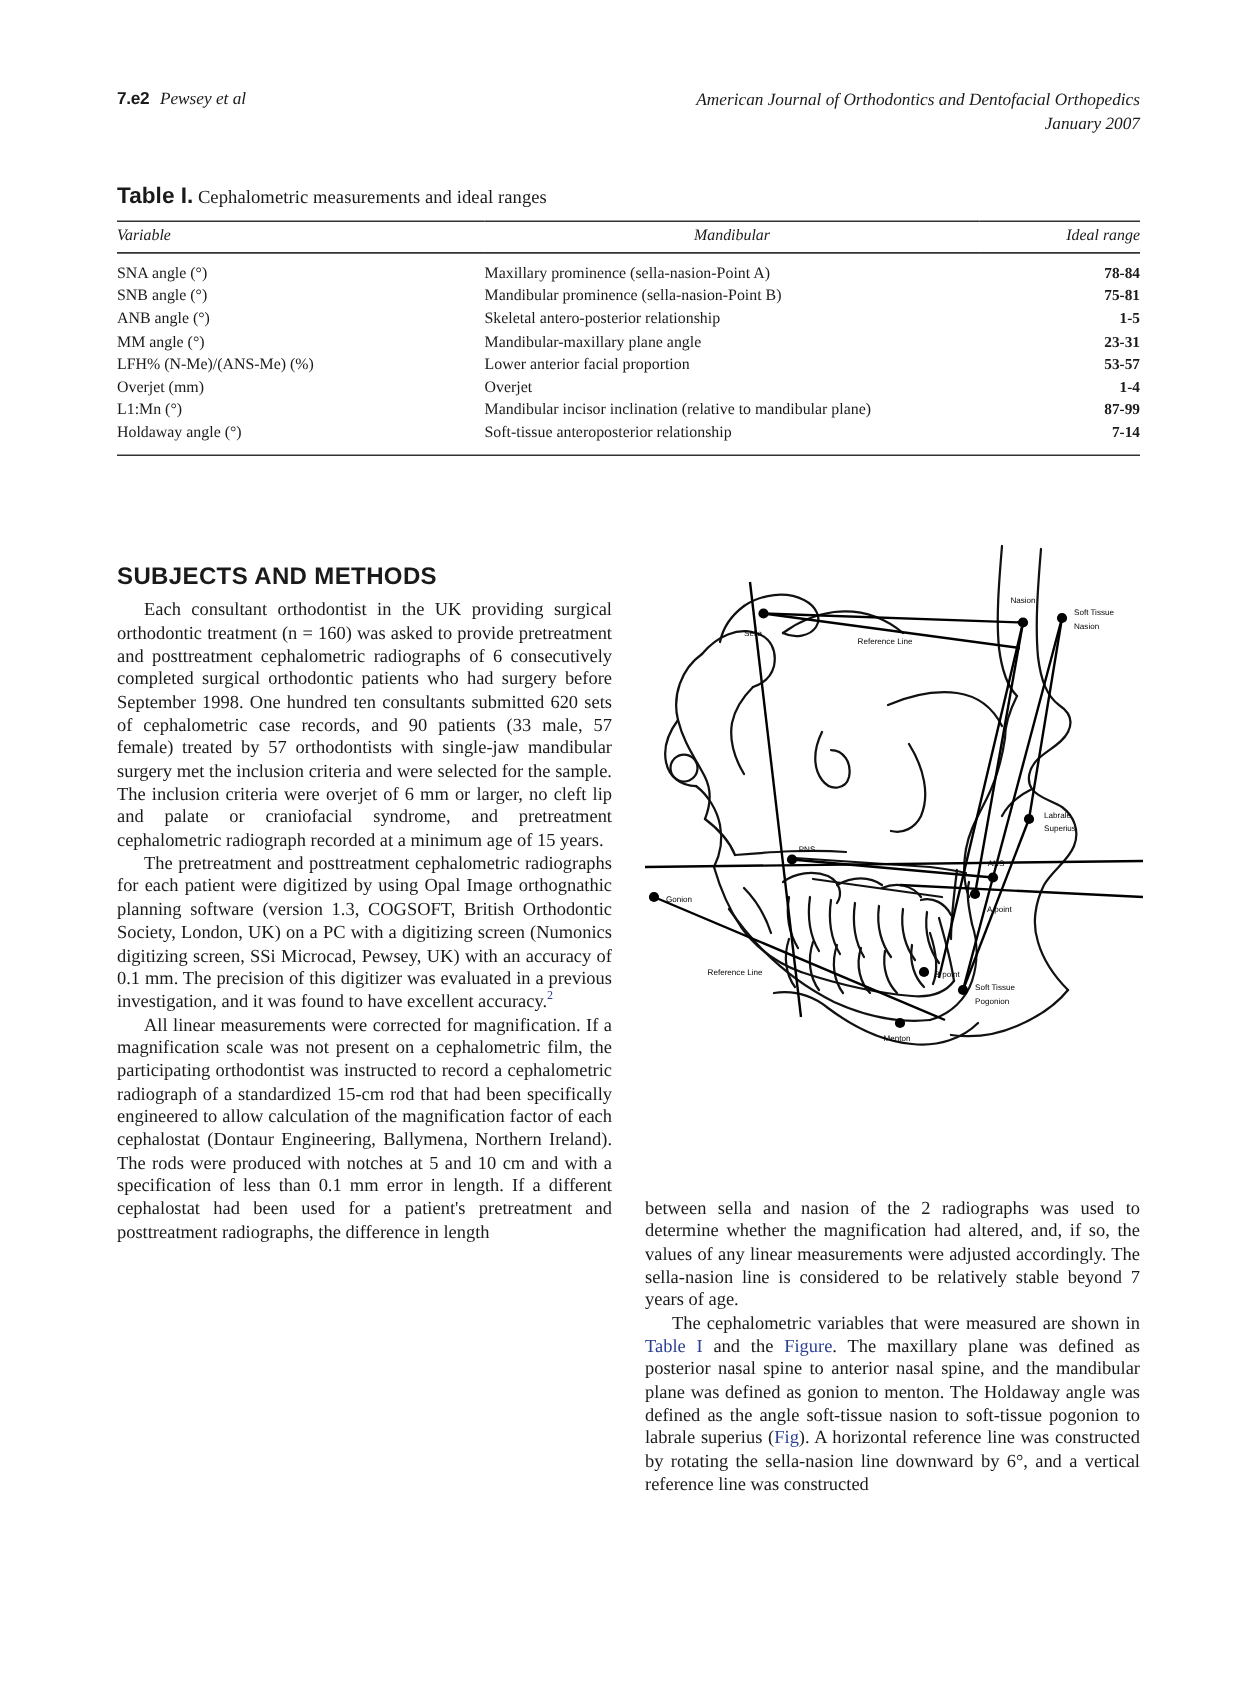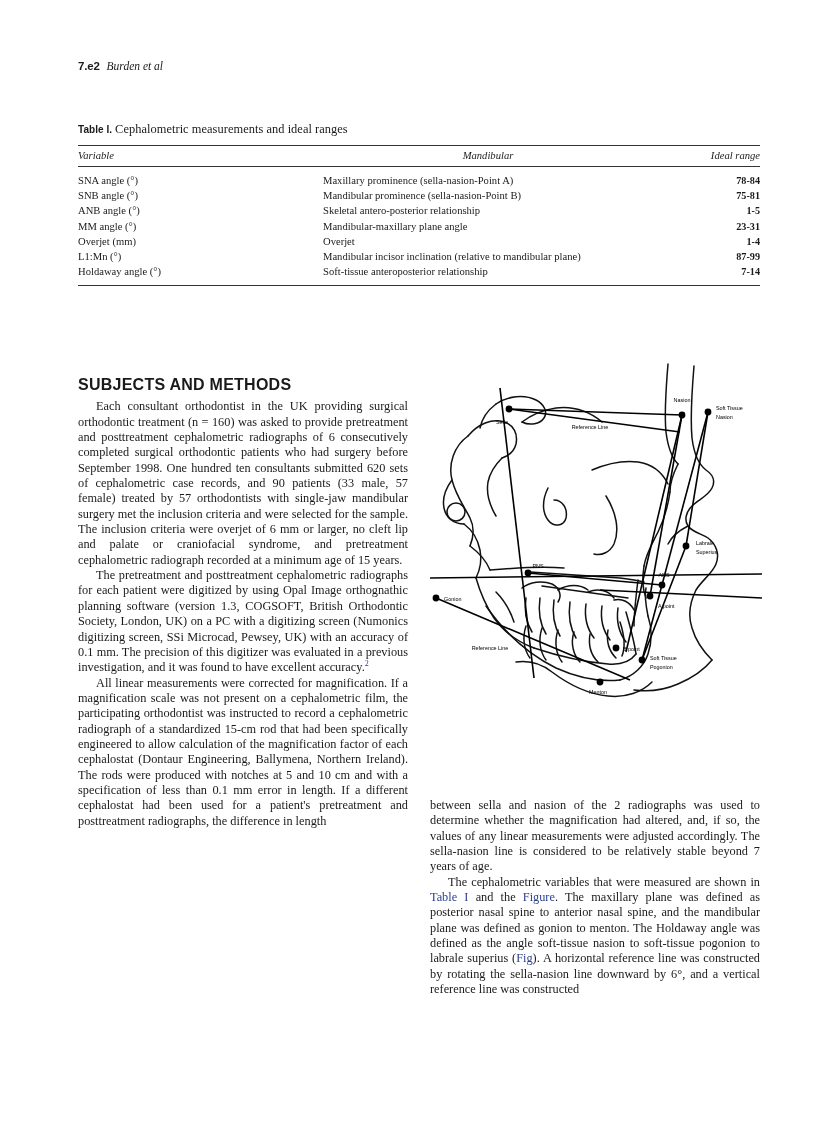--- a/index.html
+++ b/index.html
@@ -66,21 +66,21 @@
     width: 682px;
   }
   .table-caption {
     font-size: 11.6px;
     margin-bottom: 8px;
     letter-spacing: 0.05px;
   }
   .table-caption .tbl-label {
     font-family: "Liberation Sans", sans-serif;
     font-weight: bold;
-    font-size: 10px;
+    font-size: 15px;
   }
   .table-caption .tbl-title {
     font-family: "Liberation Serif", serif;
     font-size: 12.4px;
   }
   table.cephtable {
     width: 100%;
     border-collapse: collapse;
     font-size: 10.6px;
   }
@@ -175,21 +175,25 @@
     fill: #000;
   }
 </style>
 </head>
 <body>
 
 <div class="page">
 
   <div class="running-head">
     <div class="rh-left">
-      <span class="folio">7.e2</span><span class="authors">Burden et al</span>
+      <span class="folio">7.e2</span><span class="authors">Pewsey et al</span>
+    </div>
+    <div class="rh-right">
+      <div>American Journal of Orthodontics and Dentofacial Orthopedics</div>
+      <div>January 2007</div>
     </div>
   </div>
 
   <div class="table-wrap">
     <div class="table-caption">
       <span class="tbl-label">Table I.</span>
       <span class="tbl-title">Cephalometric measurements and ideal ranges</span>
     </div>
     <table class="cephtable">
       <thead>
@@ -212,20 +216,25 @@
         </tr>
         <tr>
           <td class="c-var">ANB angle (°)</td>
           <td class="c-def">Skeletal antero-posterior relationship</td>
           <td class="c-rng">1-5</td>
         </tr>
         <tr>
           <td class="c-var">MM angle (°)</td>
           <td class="c-def">Mandibular-maxillary plane angle</td>
           <td class="c-rng">23-31</td>
+        </tr>
+        <tr>
+          <td class="c-var">LFH% (N-Me)/(ANS-Me) (%)</td>
+          <td class="c-def">Lower anterior facial proportion</td>
+          <td class="c-rng">53-57</td>
         </tr>
         <tr>
           <td class="c-var">Overjet (mm)</td>
           <td class="c-def">Overjet</td>
           <td class="c-rng">1-4</td>
         </tr>
         <tr>
           <td class="c-var">L1:Mn (°)</td>
           <td class="c-def">Mandibular incisor inclination (relative to mandibular plane)</td>
           <td class="c-rng">87-99</td>

